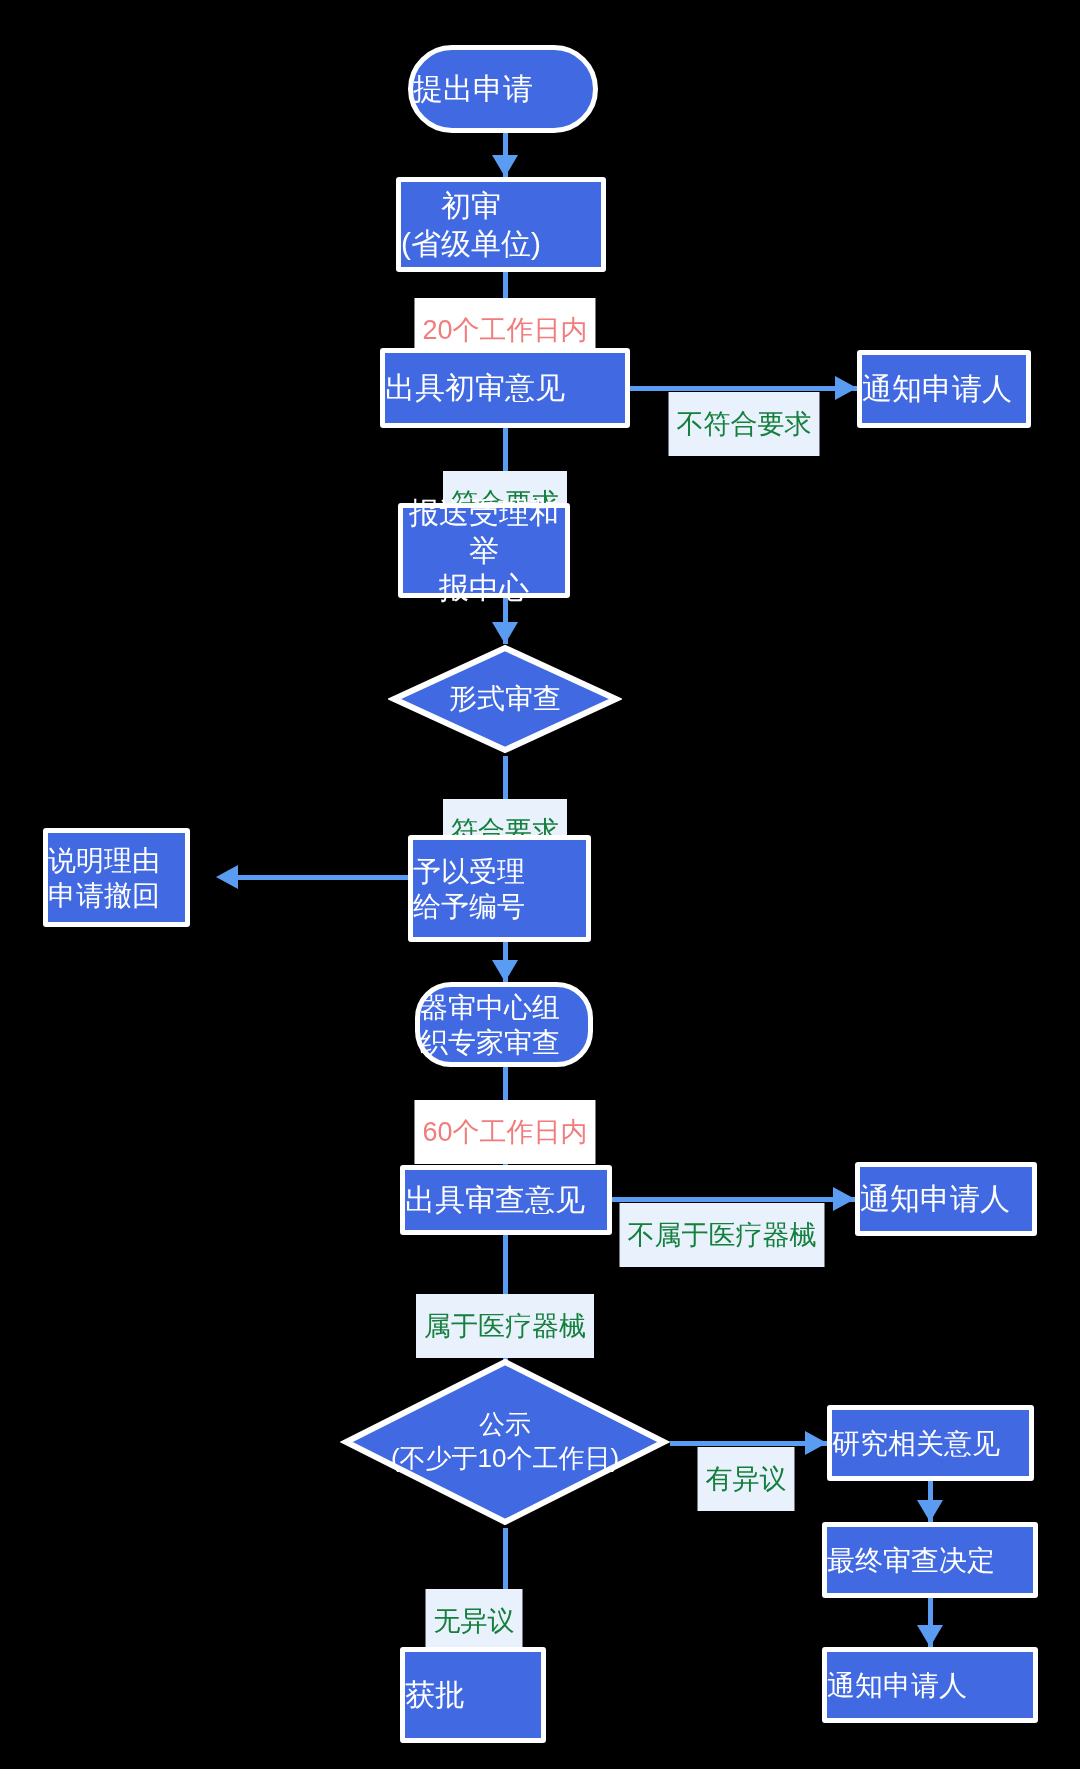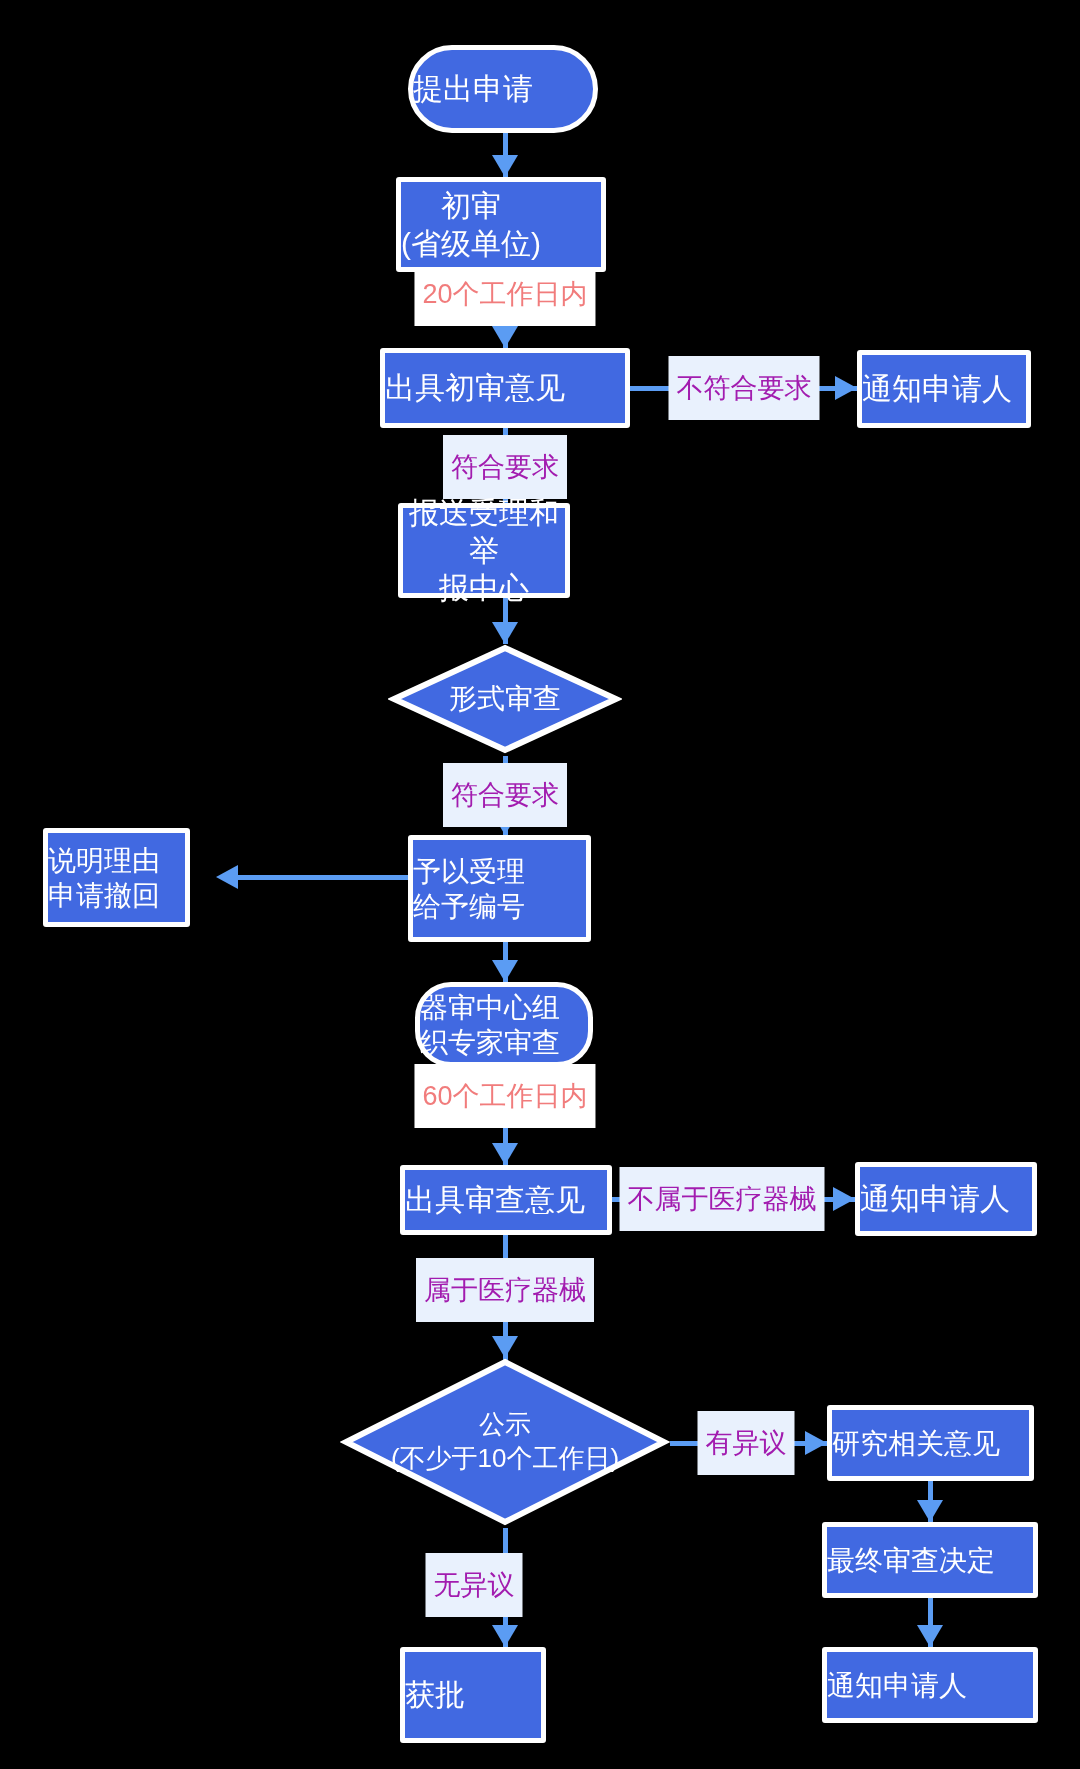--- a/index.html
+++ b/index.html
@@ -33,23 +33,23 @@
     border-top:12px solid transparent; border-bottom:12px solid transparent;
     border-left:22px solid #5B9CF3;
   }
   .ah-left {
     position:absolute; width:0; height:0;
     border-top:12px solid transparent; border-bottom:12px solid transparent;
     border-right:22px solid #5B9CF3;
   }
   .edge-label {
     position:absolute; transform:translate(-50%,-50%);
-    font-size:27px; padding:14px 8px; white-space:nowrap;
+    font-size:27px; padding:14px 8px; white-space:nowrap;margin-top:36px;
   }
-  .lbl-blue { color:#a21caf; background:#E9F1FD; }
+  .lbl-blue { color:#15803d; background:#E9F1FD; }
   .lbl-red  { color:#F17C7C; background:#FFFFFF; }
 </style>
 </head>
 <body>
 
 <div class="canvas">
 
   <div class="vline" style="left:503px;top:133px;height:44px"></div>
   <div class="vline" style="left:503px;top:272px;height:76px"></div>
   <div class="hline" style="left:630px;top:386px;width:227px"></div>

